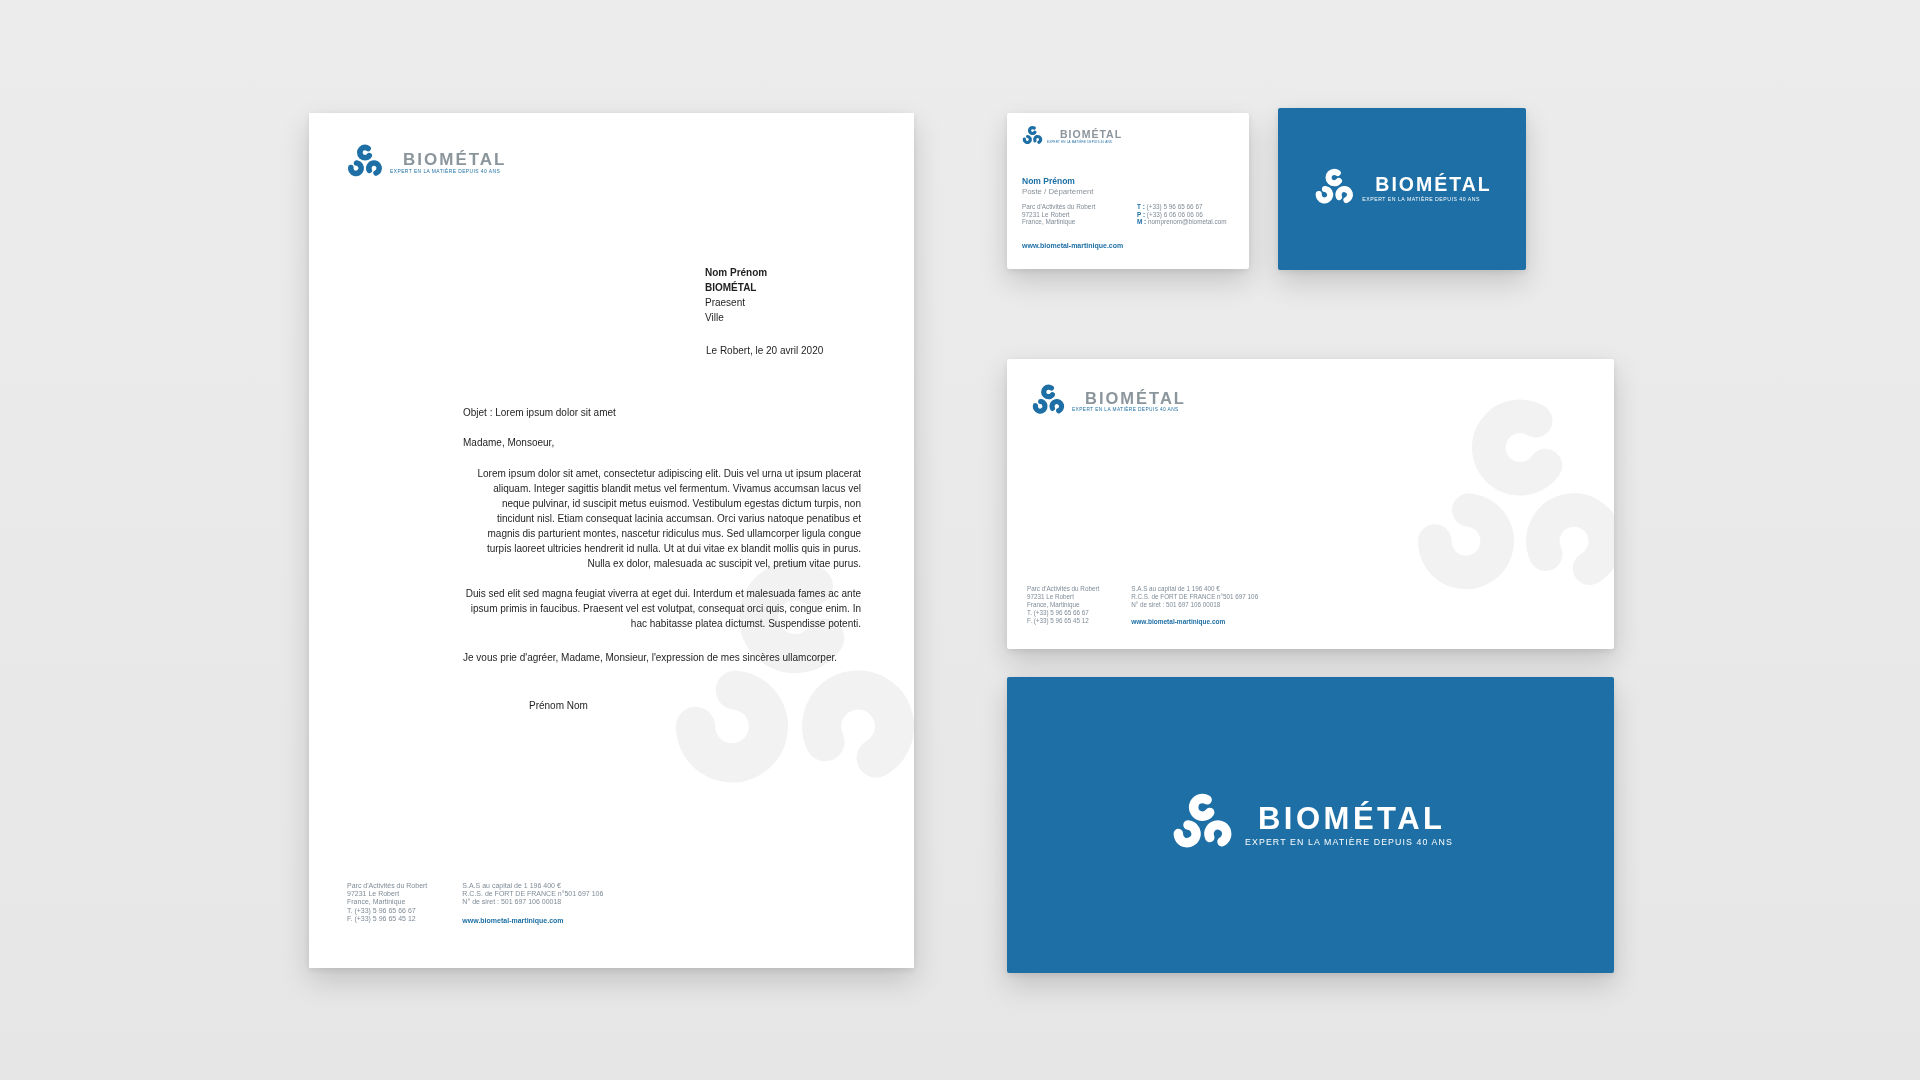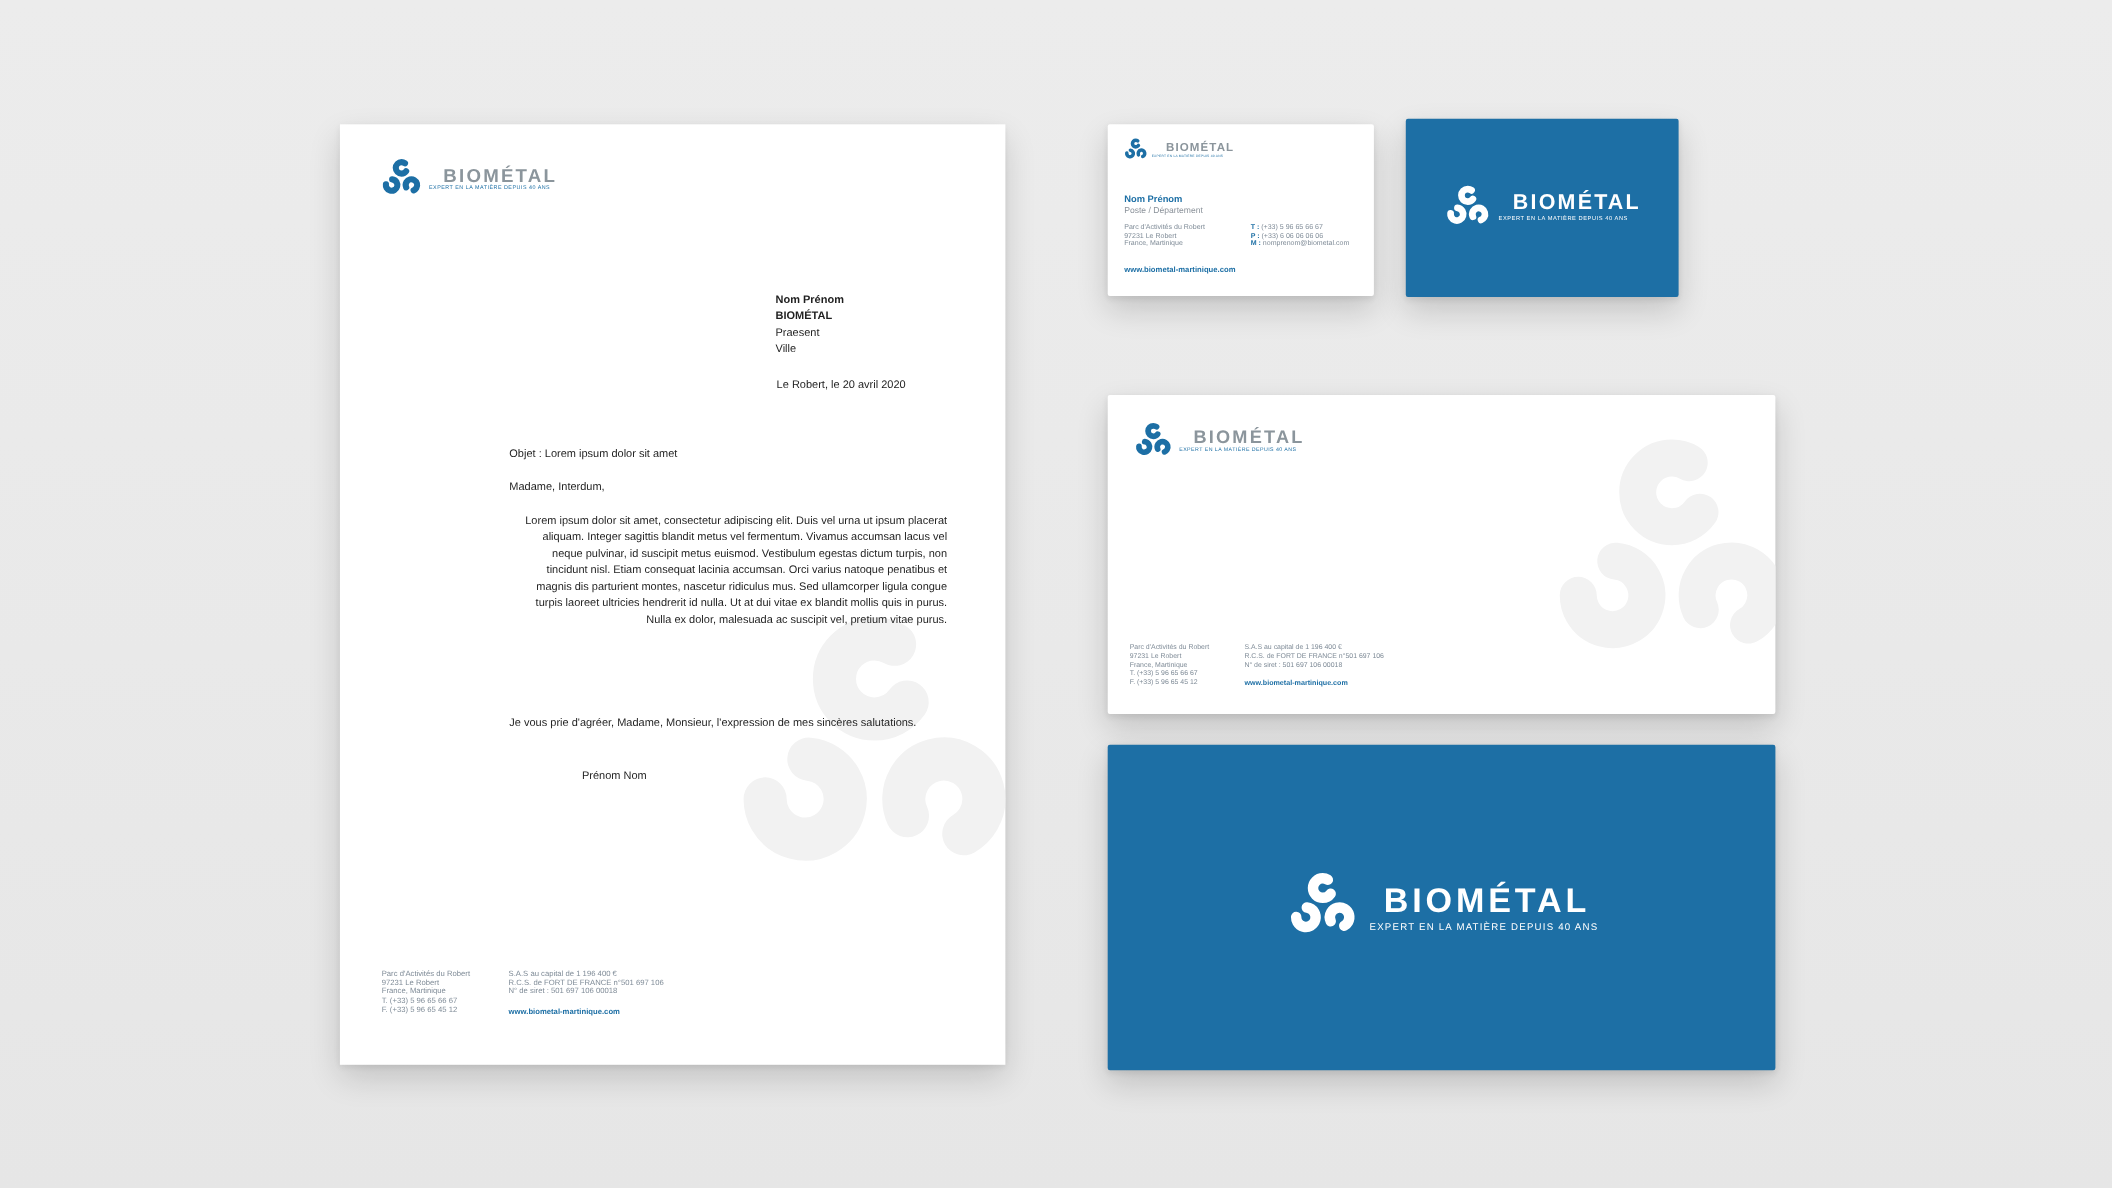--- a/index.html
+++ b/index.html
@@ -138,23 +138,24 @@
 
       <div class="letter-text recipient">
         <div class="bold">Nom Prénom</div>
         <div class="bold">BIOMÉTAL</div>
         <div>Praesent</div>
         <div>Ville</div>
       </div>
 
       <div class="letter-text dateline">Le Robert, le 20 avril 2020</div>
       <div class="letter-text subject">Objet : Lorem ipsum dolor sit amet</div>
-      <div class="letter-text salutation">Madame, Interdum,</div>
+      <div class="letter-text salutation">Madame, Monsoeur,</div>
       <div class="letter-text para para1">Lorem ipsum dolor sit amet, consectetur adipiscing elit. Duis vel urna ut ipsum placerat aliquam. Integer sagittis blandit metus vel fermentum. Vivamus accumsan lacus vel neque pulvinar, id suscipit metus euismod. Vestibulum egestas dictum turpis, non tincidunt nisl. Etiam consequat lacinia accumsan. Orci varius natoque penatibus et magnis dis parturient montes, nascetur ridiculus mus. Sed ullamcorper ligula congue turpis laoreet ultricies hendrerit id nulla. Ut at dui vitae ex blandit mollis quis in purus. Nulla ex dolor, malesuada ac suscipit vel, pretium vitae purus.</div>
-      <div class="letter-text closing">Je vous prie d'agréer, Madame, Monsieur, l'expression de mes sincères salutations.</div>
+      <div class="letter-text para para2">Duis sed elit sed magna feugiat viverra at eget dui. Interdum et malesuada fames ac ante ipsum primis in faucibus. Praesent vel est volutpat, consequat orci quis, congue enim. In hac habitasse platea dictumst. Suspendisse potenti.</div>
+      <div class="letter-text closing">Je vous prie d'agréer, Madame, Monsieur, l'expression de mes sincères ullamcorper.</div>
       <div class="letter-text signature">Prénom Nom</div>
 
       <div class="print-footer letter-footer">
         <div class="fcol">
           <div>Parc d'Activités du Robert</div>
           <div>97231 Le Robert</div>
           <div>France, Martinique</div>
           <div>T. (+33) 5 96 65 66 67</div>
           <div>F. (+33) 5 96 65 45 12</div>
         </div>

